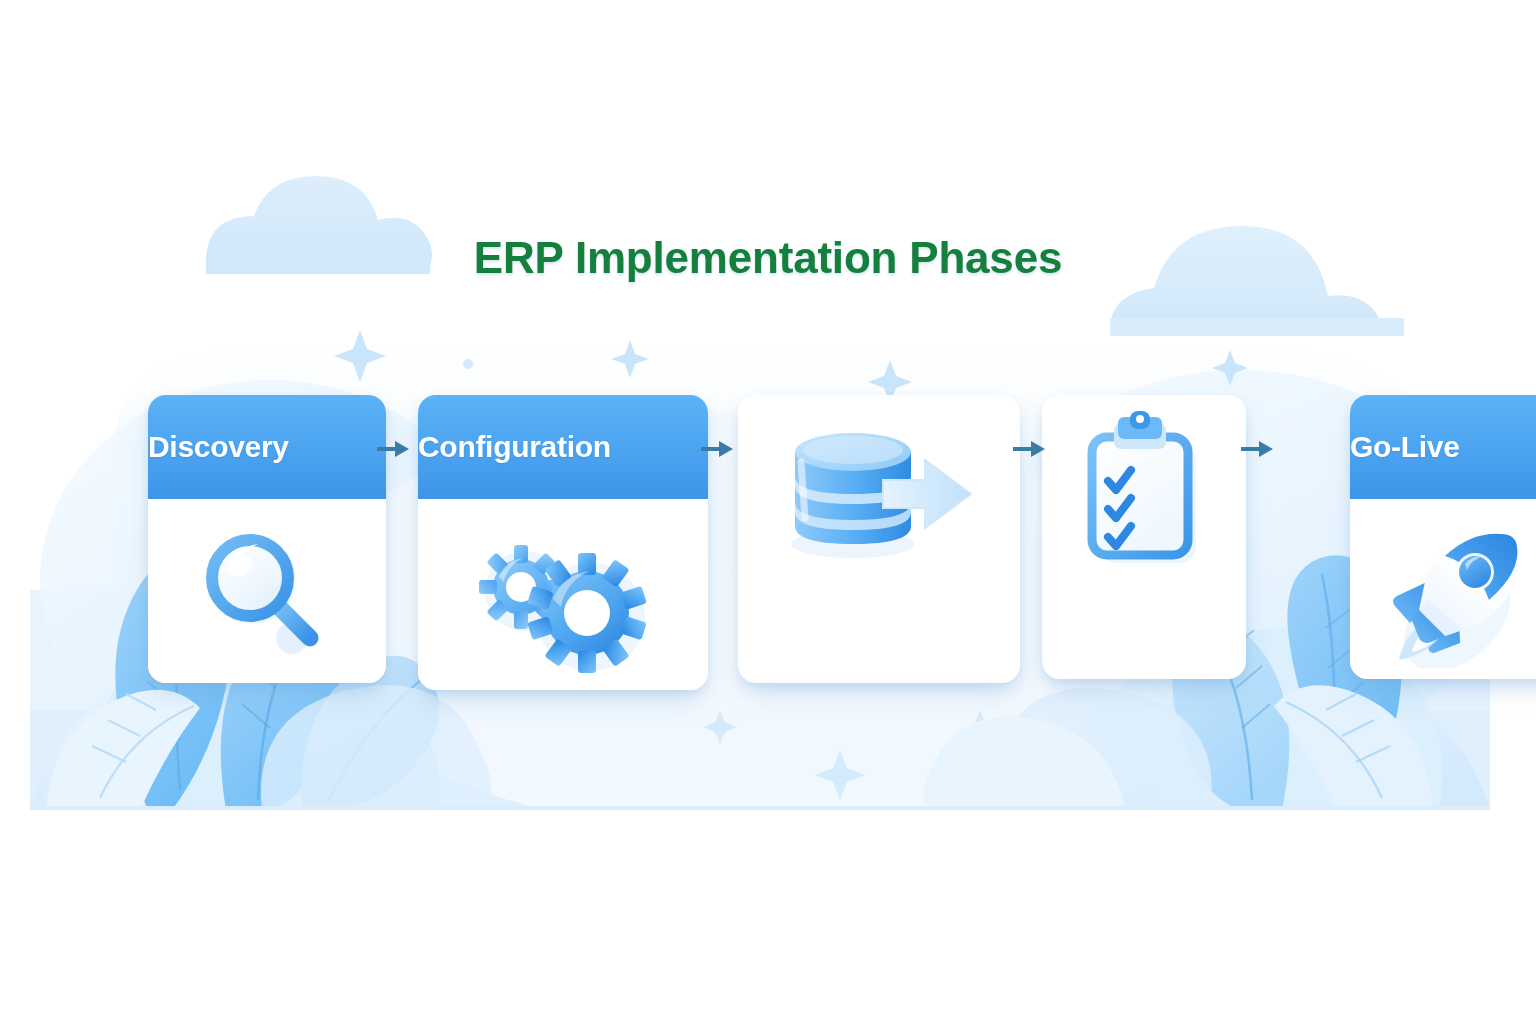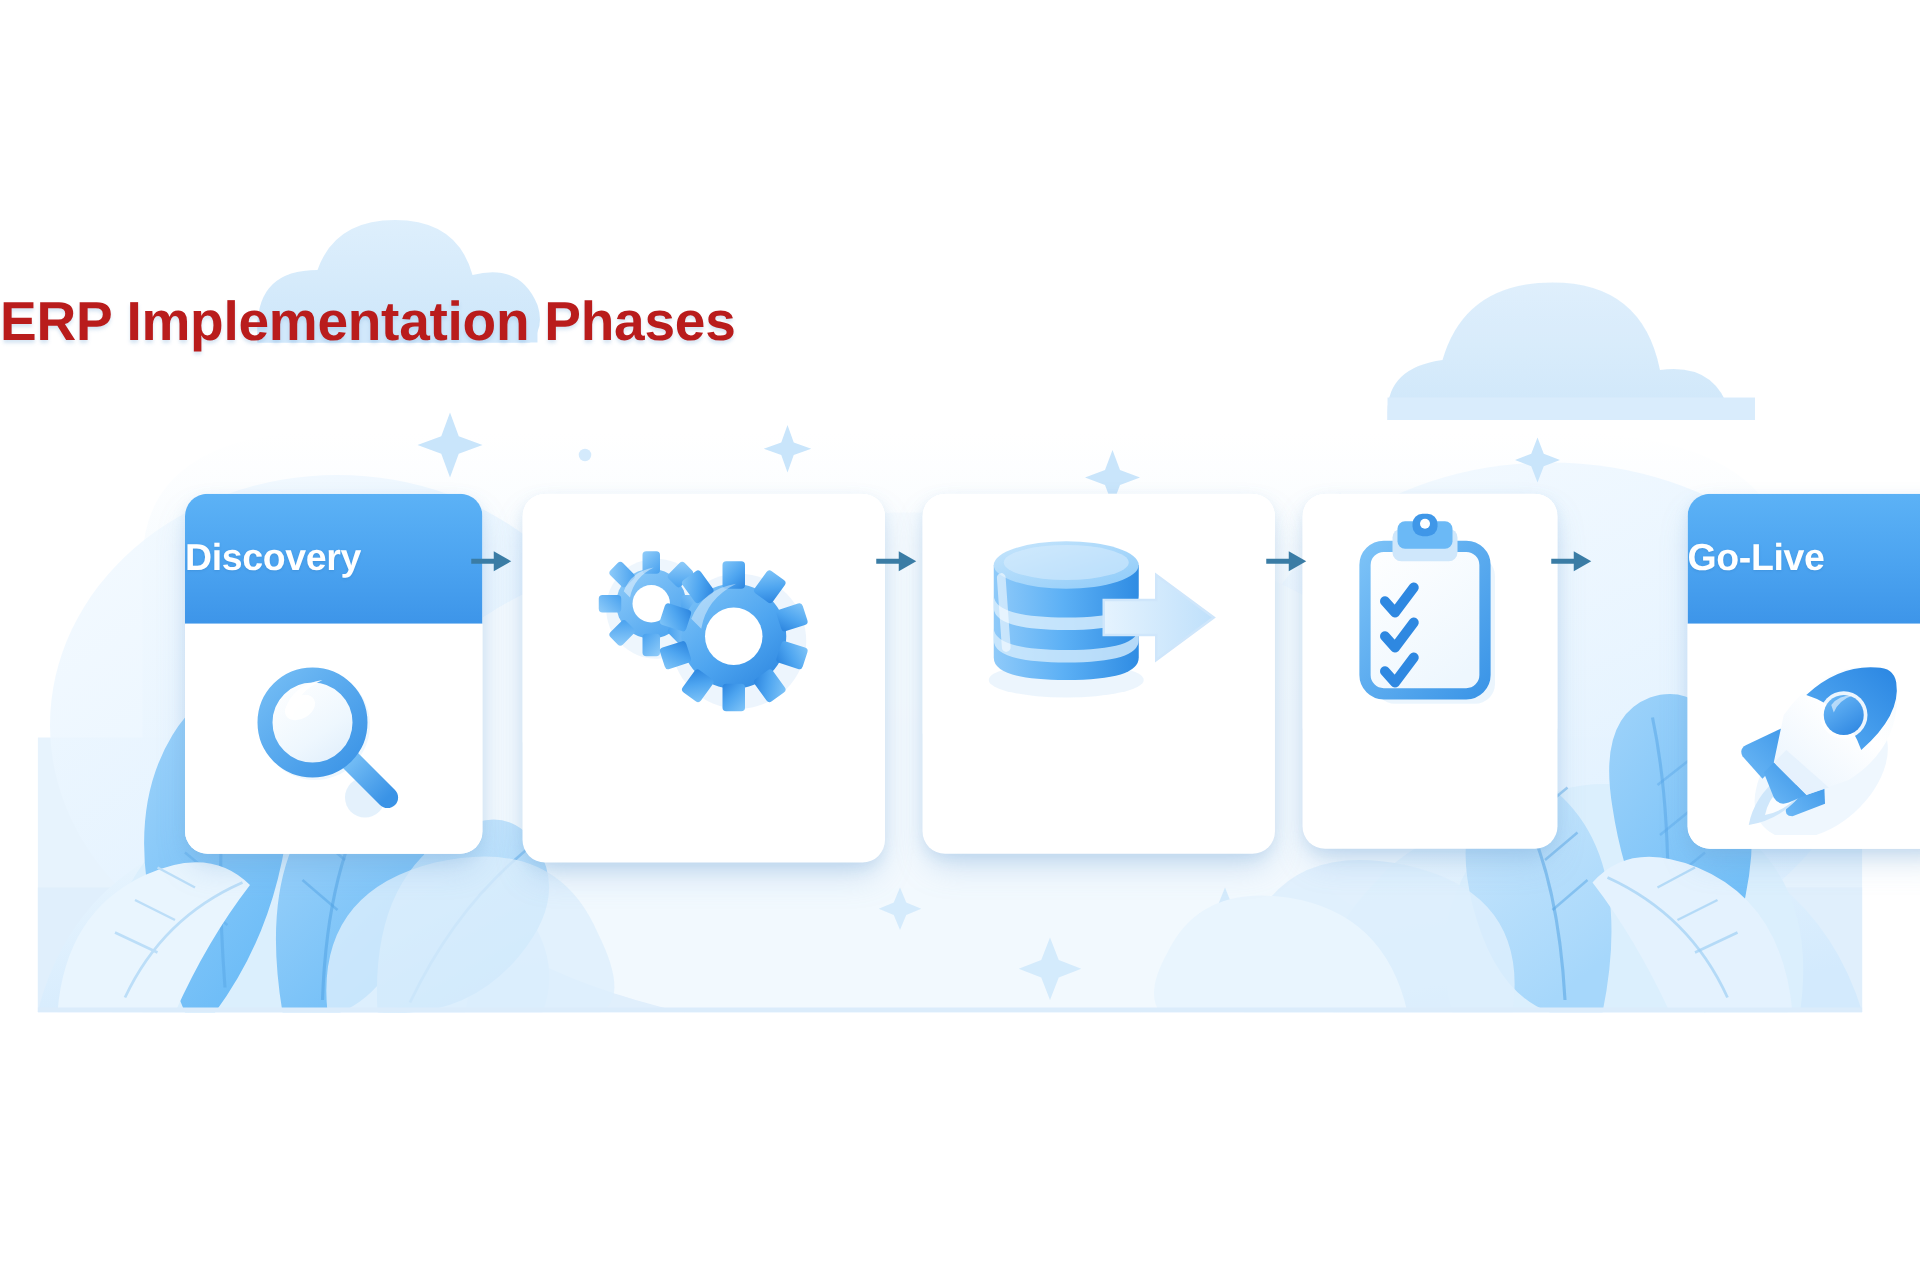--- a/index.html
+++ b/index.html
@@ -26,24 +26,25 @@
     overflow: hidden;
   }
   #bg-panel svg { display: block; }
 
   
   #title {
     position: absolute;
     left: 0;
     top: 233px;
     width: 1536px;
+    text-align: center;
     font-size: 44px;
     font-weight: bold;
     letter-spacing: -0.2px;
-    color: #b91c1c;
+    color: #15803d;
     font-family: "Liberation Sans", sans-serif;
     text-shadow: 0 2px 3px rgba(120,170,215,0.30);
   }
 
   
   .card {
     position: absolute;
     border-radius: 18px;
     background: #ffffff;
     overflow: hidden;
@@ -233,20 +234,23 @@
           <circle cx="58" cy="58" r="38" fill="url(#mgGlass)"></circle>
           <circle cx="58" cy="58" r="38" fill="none" stroke="url(#mgRing)" stroke-width="12"></circle>
           <path d="M36,48 q6,-20 30,-24 q-22,10 -24,30 Z" fill="#ffffff" opacity="0.95"></path>
           <ellipse cx="48" cy="46" rx="13" ry="9" fill="#ffffff" opacity="0.9" transform="rotate(-32 48 46)"></ellipse>
         </svg>
       </span>
     </div>
   </div>
 
   <div class="card" id="card-1">
+    <div class="card-header">
+      <span class="card-title">Configuration</span>
+    </div>
     <div class="card-body">
       <span>
         <svg width="200" height="160" viewBox="0 0 200 160" xmlns="http://www.w3.org/2000/svg">
           <defs>
             <linearGradient id="gearBig" x1="0.1" y1="0" x2="0.9" y2="1">
               <stop offset="0%" stop-color="#7cc2f7"></stop>
               <stop offset="55%" stop-color="#4ea5f0"></stop>
               <stop offset="100%" stop-color="#2e87e0"></stop>
             </linearGradient>
             <linearGradient id="gearSmall" x1="0.1" y1="0" x2="0.9" y2="1">

